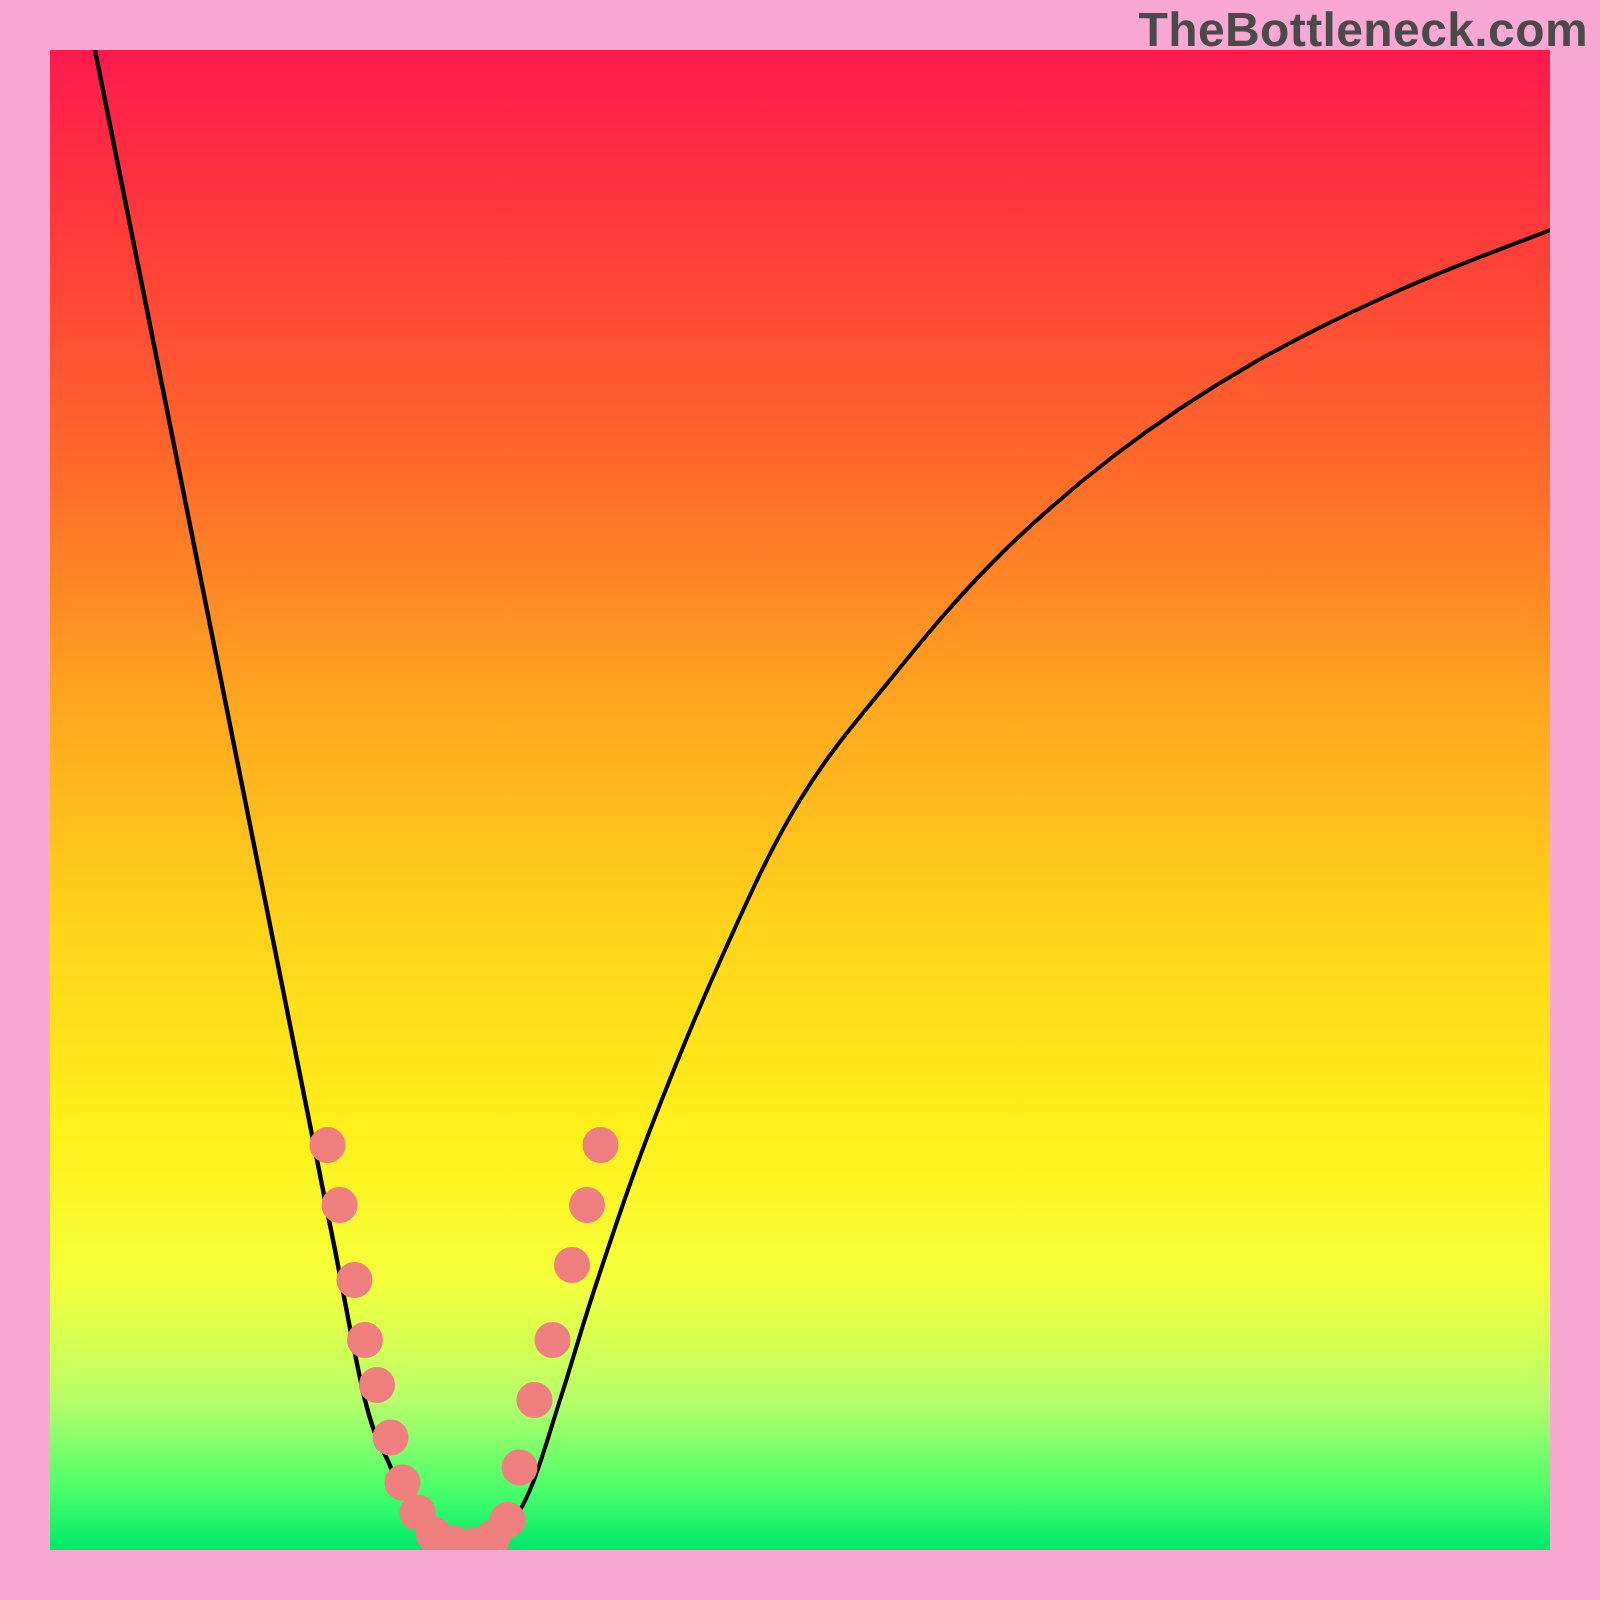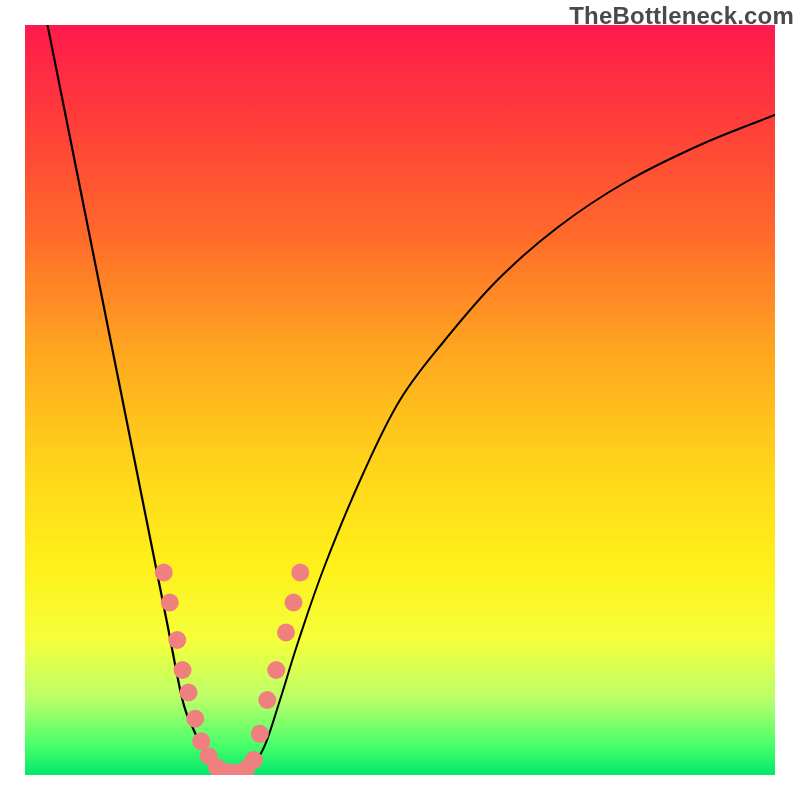--- a/index.html
+++ b/index.html
@@ -9,21 +9,21 @@
     height: 800px;
     background: #000;
     overflow: hidden;
   }
   .frame {
     position: absolute;
     left: 0;
     top: 0;
     width: 800px;
     height: 800px;
-    background: #ffffff;
+    background: #f9a8d4;
   }
   .plot {
     position: absolute;
     left: 25px;
     top: 25px;
     width: 750px;
     height: 750px;
     background: linear-gradient(to bottom,
       #ff1a4d 0%,
       #ff3b3b 12%,

